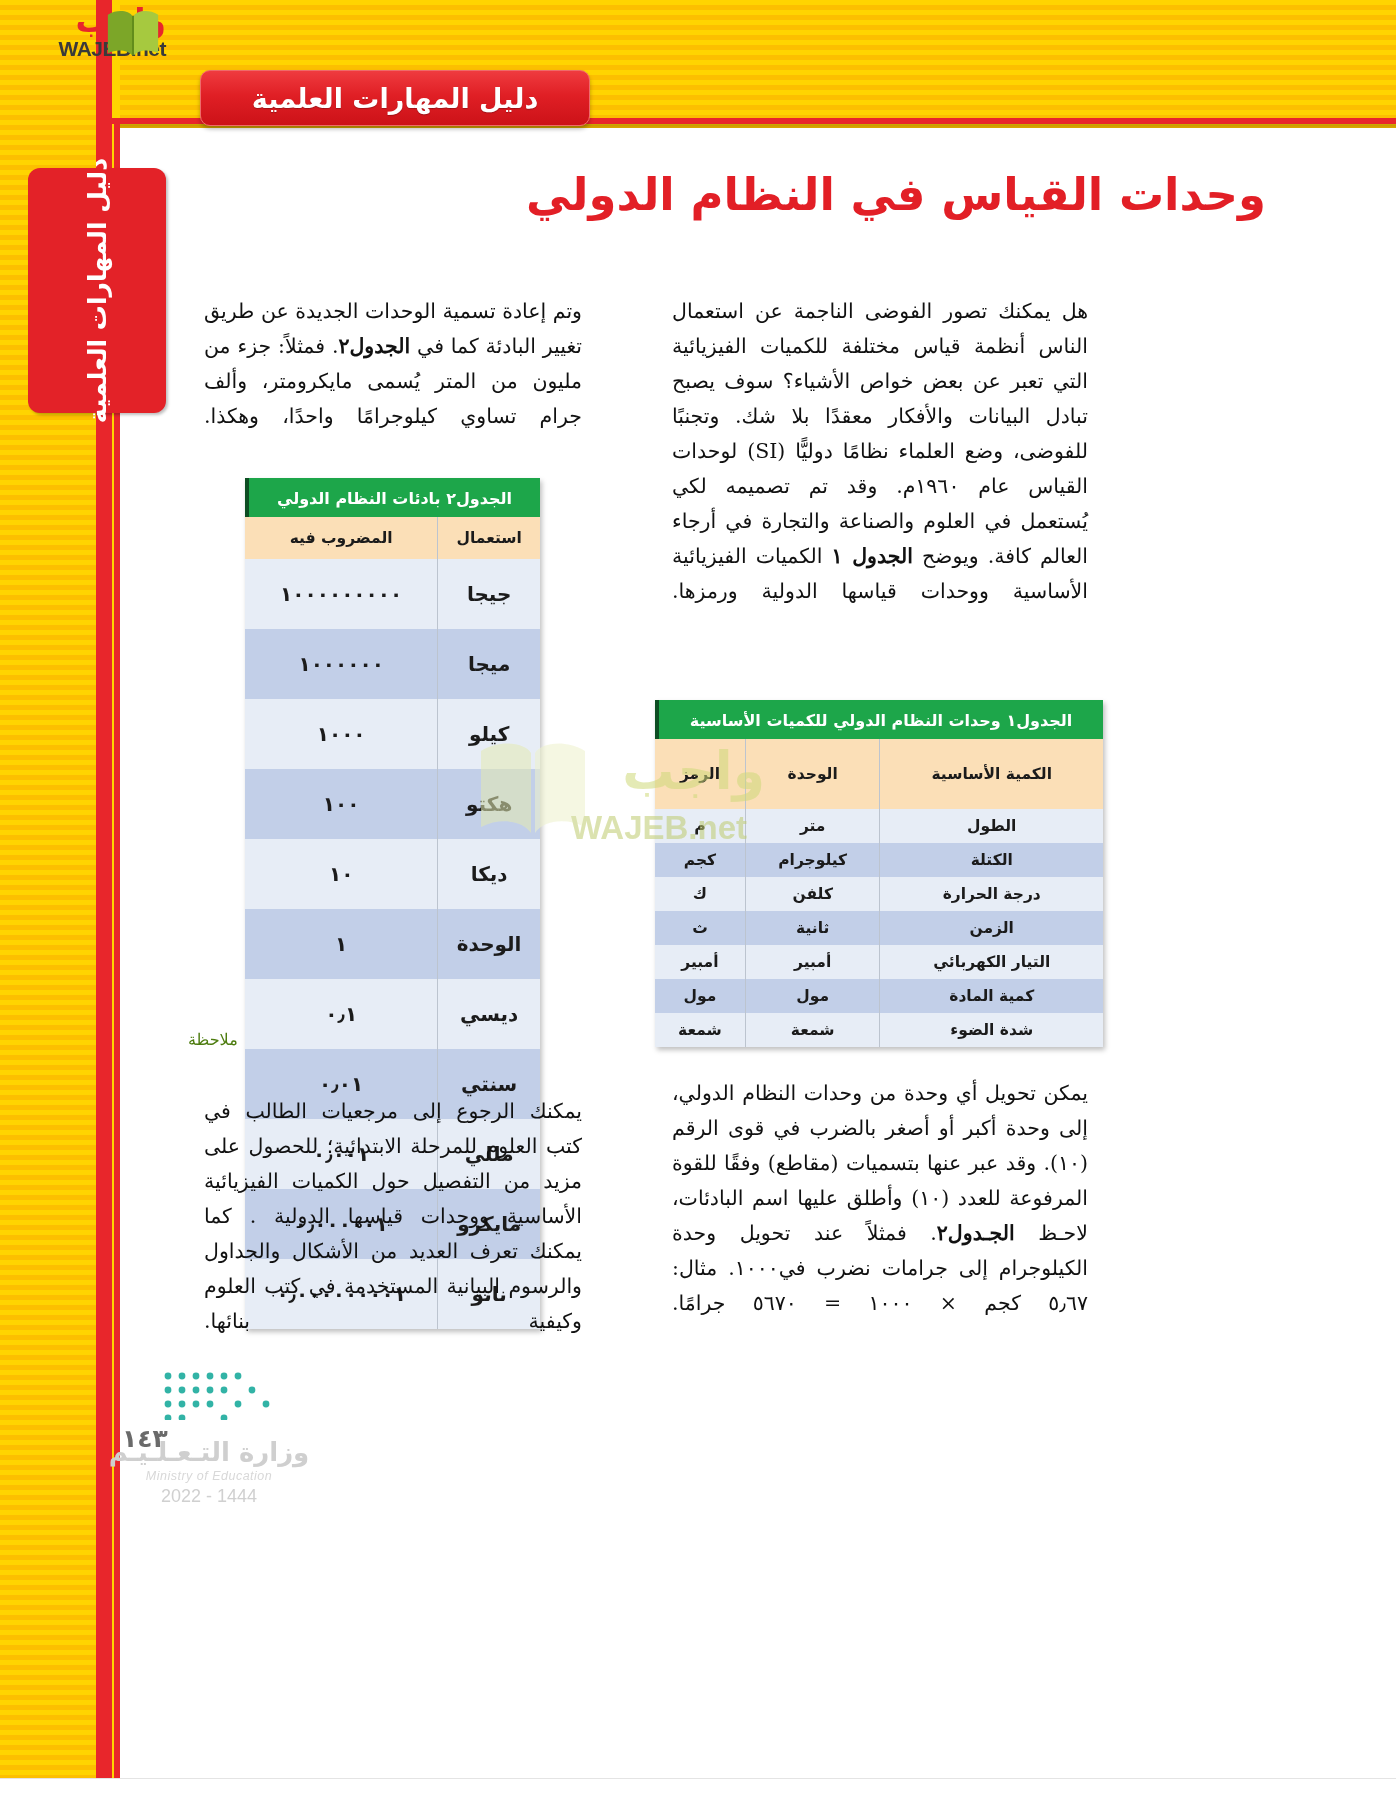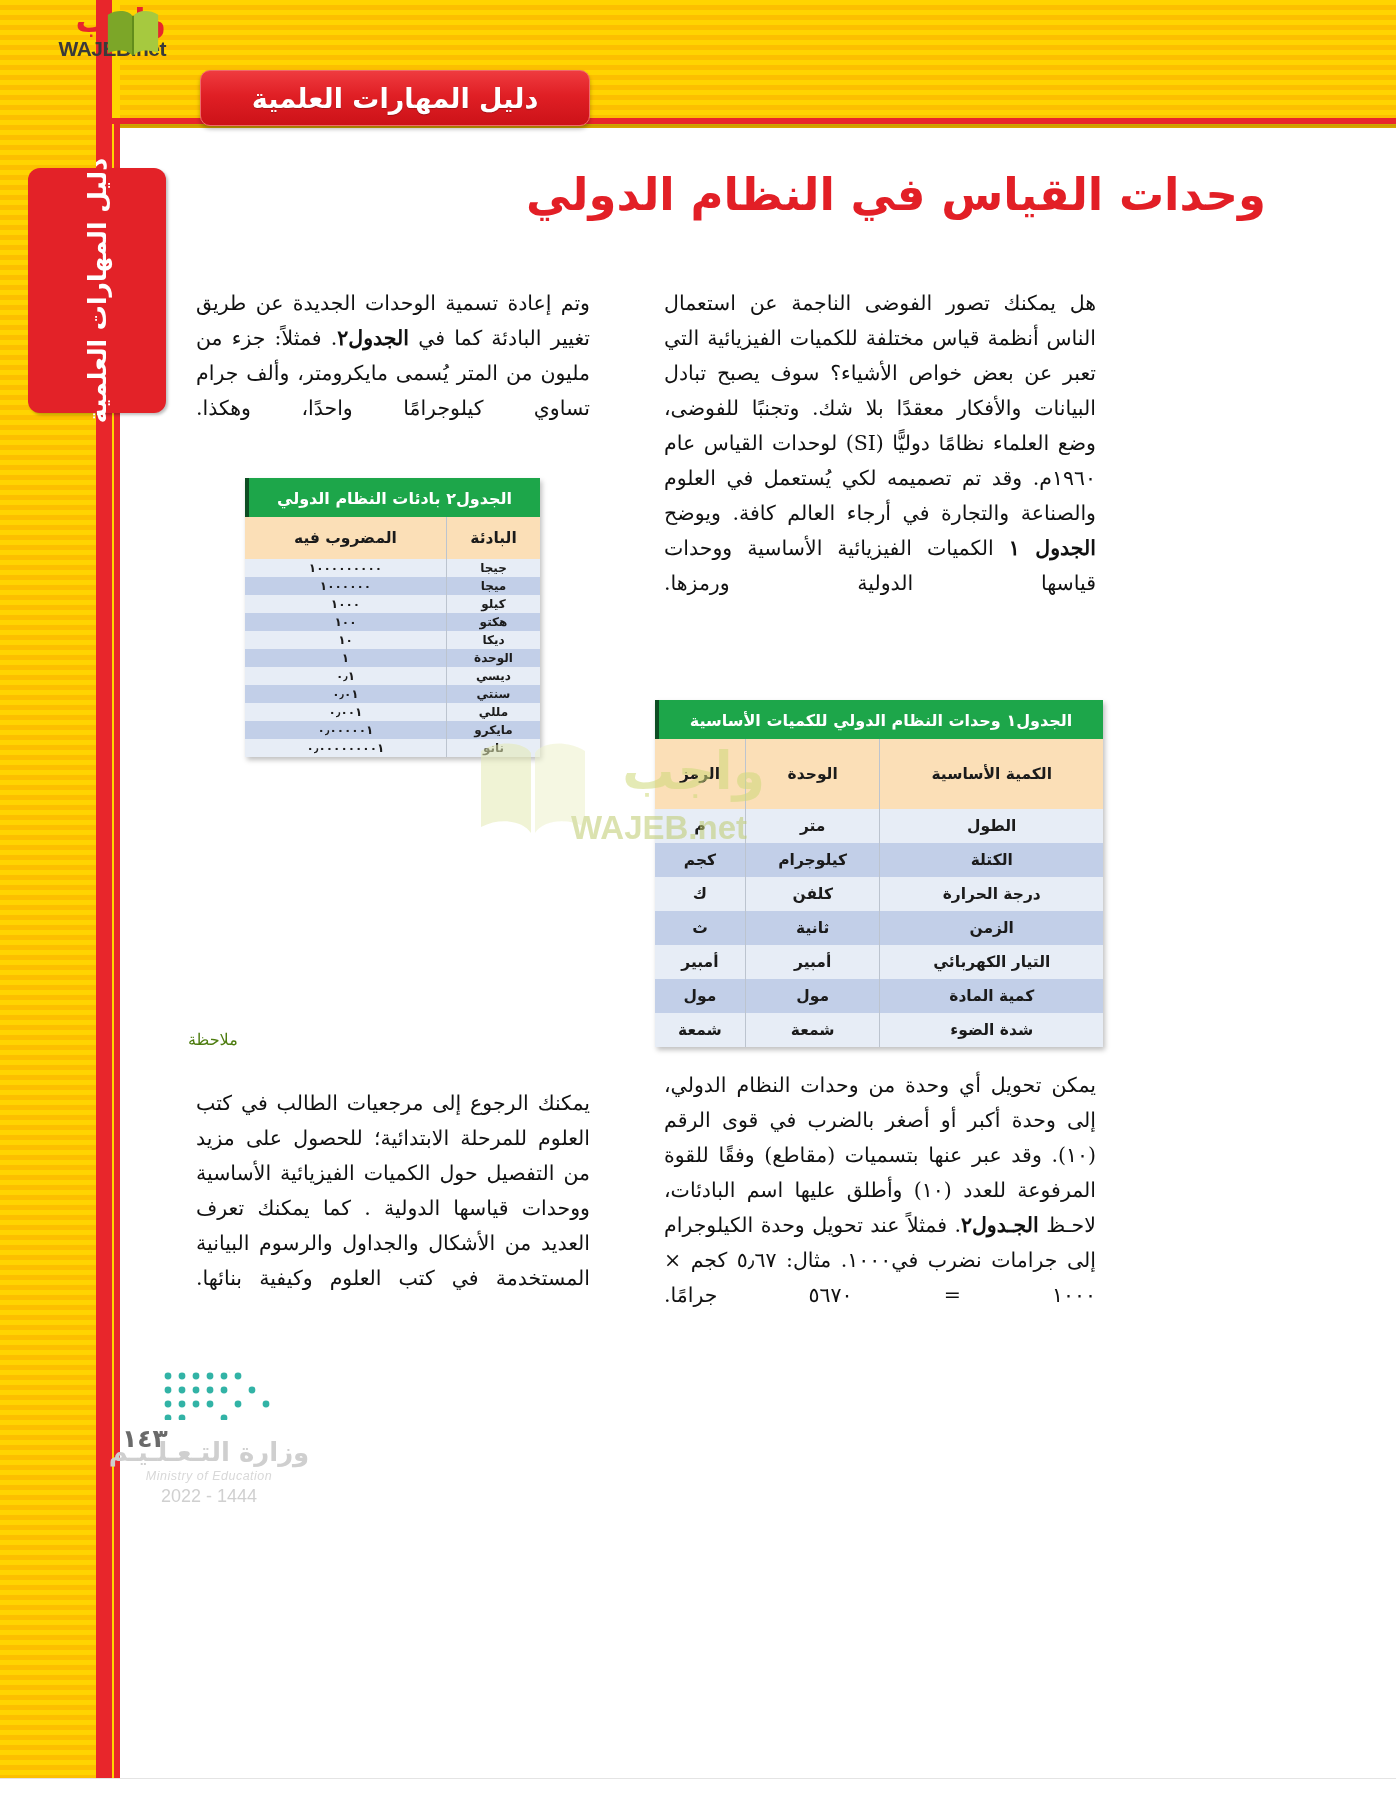--- a/index.html
+++ b/index.html
@@ -170,21 +170,21 @@
     position: absolute;
     font-family: "DejaVu Serif", "Liberation Serif", serif;
     color: #111;
     font-size: 20.5px;
     line-height: 35px;
     text-align: justify;
     text-align-last: justify;
   }
   .col-right { right: 292px; top: 278px; width: 448px; }
   .col-left  { left: 188px;  top: 278px; width: 410px; }
-  .col p { margin: 8px; }
+  .col p { margin: 16px; }
   .col .b { font-weight: 700; }
 
   .col-right-2 { right: 292px; top: 1060px; width: 448px; }
   .col-left-2  { left: 188px;  top: 1078px; width: 410px; }
 
   .note-label {
     position: absolute;
     left: 188px; top: 1030px; width: 410px;
     text-align: left;
     font-family: "DejaVu Serif", "Liberation Serif", serif;
@@ -227,21 +227,21 @@
   table.grid th:first-child, table.grid td:first-child { border-right: none; }
   table.grid th:last-child, table.grid td:last-child { border-left: none; }
   table.grid thead th {
     background: #fbdfb7;
     font-size: 15.5px;
     padding: 26px 4px;
     color: #1b1b1b;
   }
   table.grid tbody tr:nth-child(odd)  td { background: #e7edf6; }
   table.grid tbody tr:nth-child(even) td { background: #c2cfe8; }
-  table.grid.t2style td { font-size: 12px; padding: 2px 4px; }
+  table.grid.t2style td { font-size: 20px; padding: 23px 4px; }
   table.grid.t2style thead th { padding: 12px 1px; }
 
   
   .watermark {
     position: absolute;
     left: 465px; top: 735px;
     width: 300px; height: 150px;
     z-index: 5;
     pointer-events: none;
     opacity: .55;
@@ -383,21 +383,21 @@
         </tr>
       </tbody>
     </table>
   </div>
 
   <div class="tbl-wrap t2">
     <div class="tbl-title">الجدول٢ بادئات النظام الدولي</div>
     <table class="grid t2style">
       <thead>
         <tr>
-          <th>البادئة</th>
+          <th>استعمال</th>
           <th>المضروب فيه</th>
         </tr>
       </thead>
       <tbody>
         <tr>
           <td>جيجا</td>
           <td>١٠٠٠٠٠٠٠٠٠</td>
         </tr>
         <tr>
           <td>ميجا</td>

